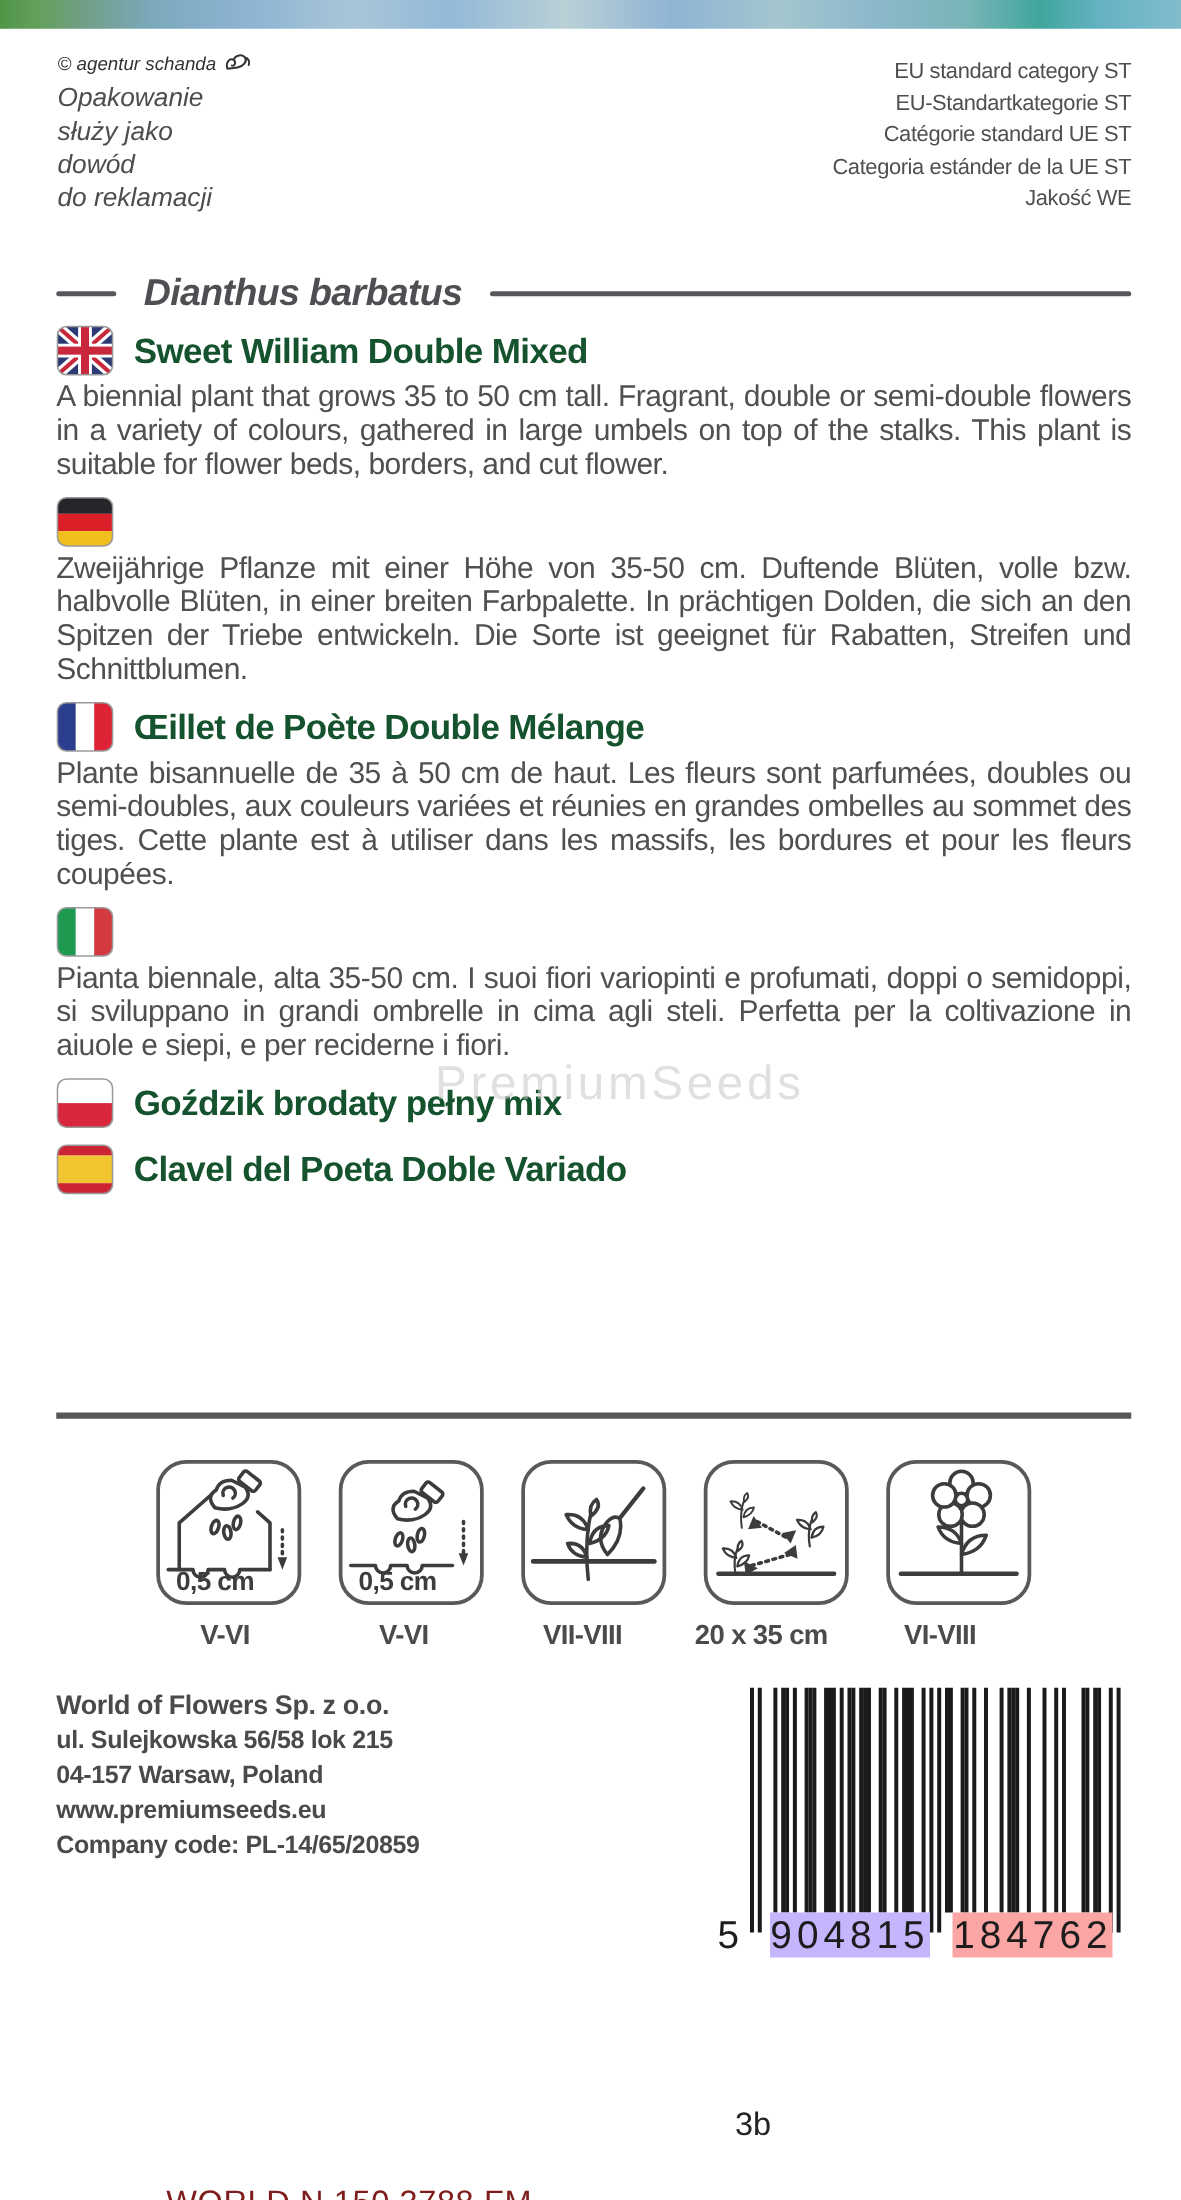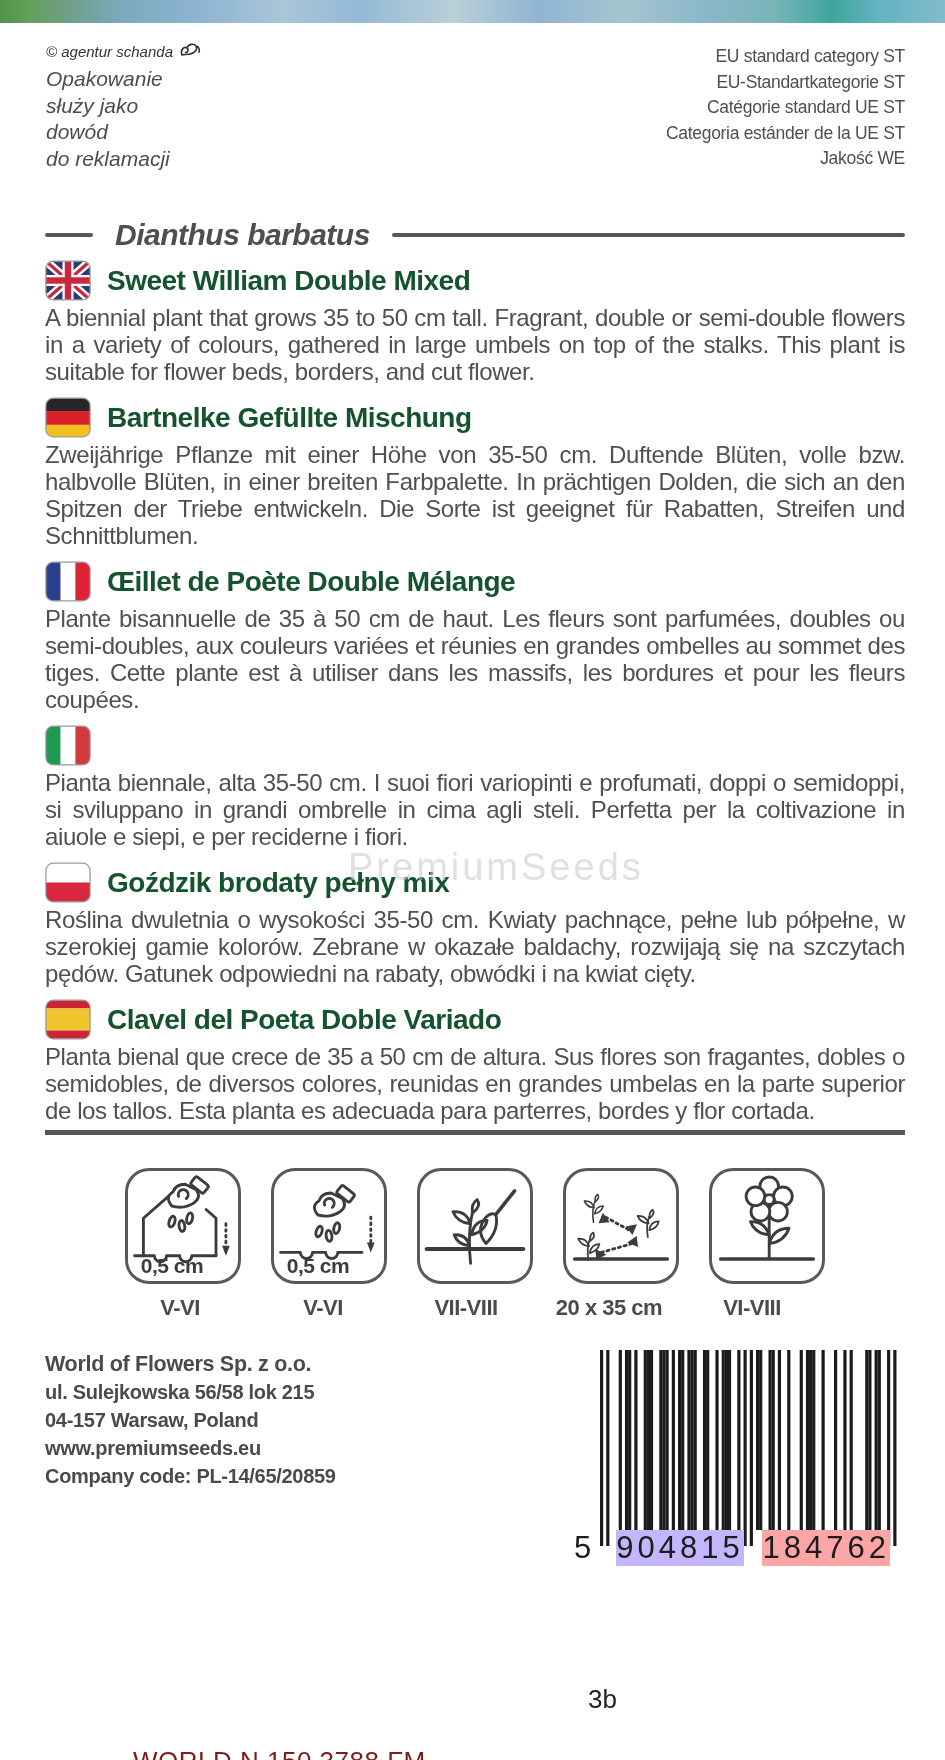--- a/index.html
+++ b/index.html
@@ -133,21 +133,20 @@
                 <rect x="1" y="1" width="48" height="42" rx="8"></rect>
               </clipPath>
             </defs>
           <g clip-path="url(#cde)">
             <rect x="0" y="0" width="50" height="15" fill="#26262a"></rect>
             <rect x="0" y="15" width="50" height="15" fill="#da1f29"></rect>
             <rect x="0" y="30" width="50" height="14" fill="#f2c01e"></rect>
           </g>
           <rect x="1" y="1" width="48" height="42" rx="8" fill="none" stroke="#9a9a9a" stroke-width="1.4"></rect>
         </svg>
-        <div class="sec-title">Bartnelke Gefüllte Mischung</div>
       </div>
       <div class="sec-body">Zweijährige Pflanze mit einer Höhe von 35-50 cm. Duftende Blüten, volle bzw. halbvolle Blüten, in einer breiten Farbpalette. In prächtigen Dolden, die sich an den Spitzen der Triebe entwickeln. Die Sorte ist geeignet für Rabatten, Streifen und Schnittblumen.</div>
     </div>
 
     <div class="section">
       <div class="sec-head">
         <svg class="flag" viewBox="0 0 50 44">
           <defs>
               <clipPath id="cfr">
                 <rect x="1" y="1" width="48" height="42" rx="8"></rect>
@@ -193,41 +192,39 @@
               </clipPath>
             </defs>
           <g clip-path="url(#cpl)">
             <rect x="0" y="0" width="50" height="22" fill="#ffffff"></rect>
             <rect x="0" y="22" width="50" height="22" fill="#d8263c"></rect>
           </g>
           <rect x="1" y="1" width="48" height="42" rx="8" fill="none" stroke="#9a9a9a" stroke-width="1.4"></rect>
         </svg>
         <div class="sec-title">Goździk brodaty pełny mix</div>
       </div>
-      <div class="sec-body">Roślina dwuletnia o wysokości 35-50 cm. Kwiaty pachnące, pełne lub półpełne, w szerokiej gamie kolorów. Zebrane w okazałe baldachy, rozwijają się na szczytach pędów. Gatunek odpowiedni na rabaty, obwódki i na kwiat cięty.</div>
     </div>
 
     <div class="section">
       <div class="sec-head">
         <svg class="flag" viewBox="0 0 50 44">
           <defs>
               <clipPath id="ces">
                 <rect x="1" y="1" width="48" height="42" rx="8"></rect>
               </clipPath>
             </defs>
           <g clip-path="url(#ces)">
             <rect x="0" y="0" width="50" height="10" fill="#cd2433"></rect>
             <rect x="0" y="10" width="50" height="24" fill="#f0c52f"></rect>
             <rect x="0" y="34" width="50" height="10" fill="#cd2433"></rect>
           </g>
           <rect x="1" y="1" width="48" height="42" rx="8" fill="none" stroke="#9a9a9a" stroke-width="1.4"></rect>
         </svg>
         <div class="sec-title">Clavel del Poeta Doble Variado</div>
       </div>
-      <div class="sec-body">Planta bienal que crece de 35 a 50 cm de altura. Sus flores son fragantes, dobles o semidobles, de diversos colores, reunidas en grandes umbelas en la parte superior de los tallos. Esta planta es adecuada para parterres, bordes y flor cortada.</div>
     </div>
 
   </div>
 
   <div class="watermark">PremiumSeeds</div>
 
   <div class="divider"></div>
 
   <div class="icon-grid">
 

